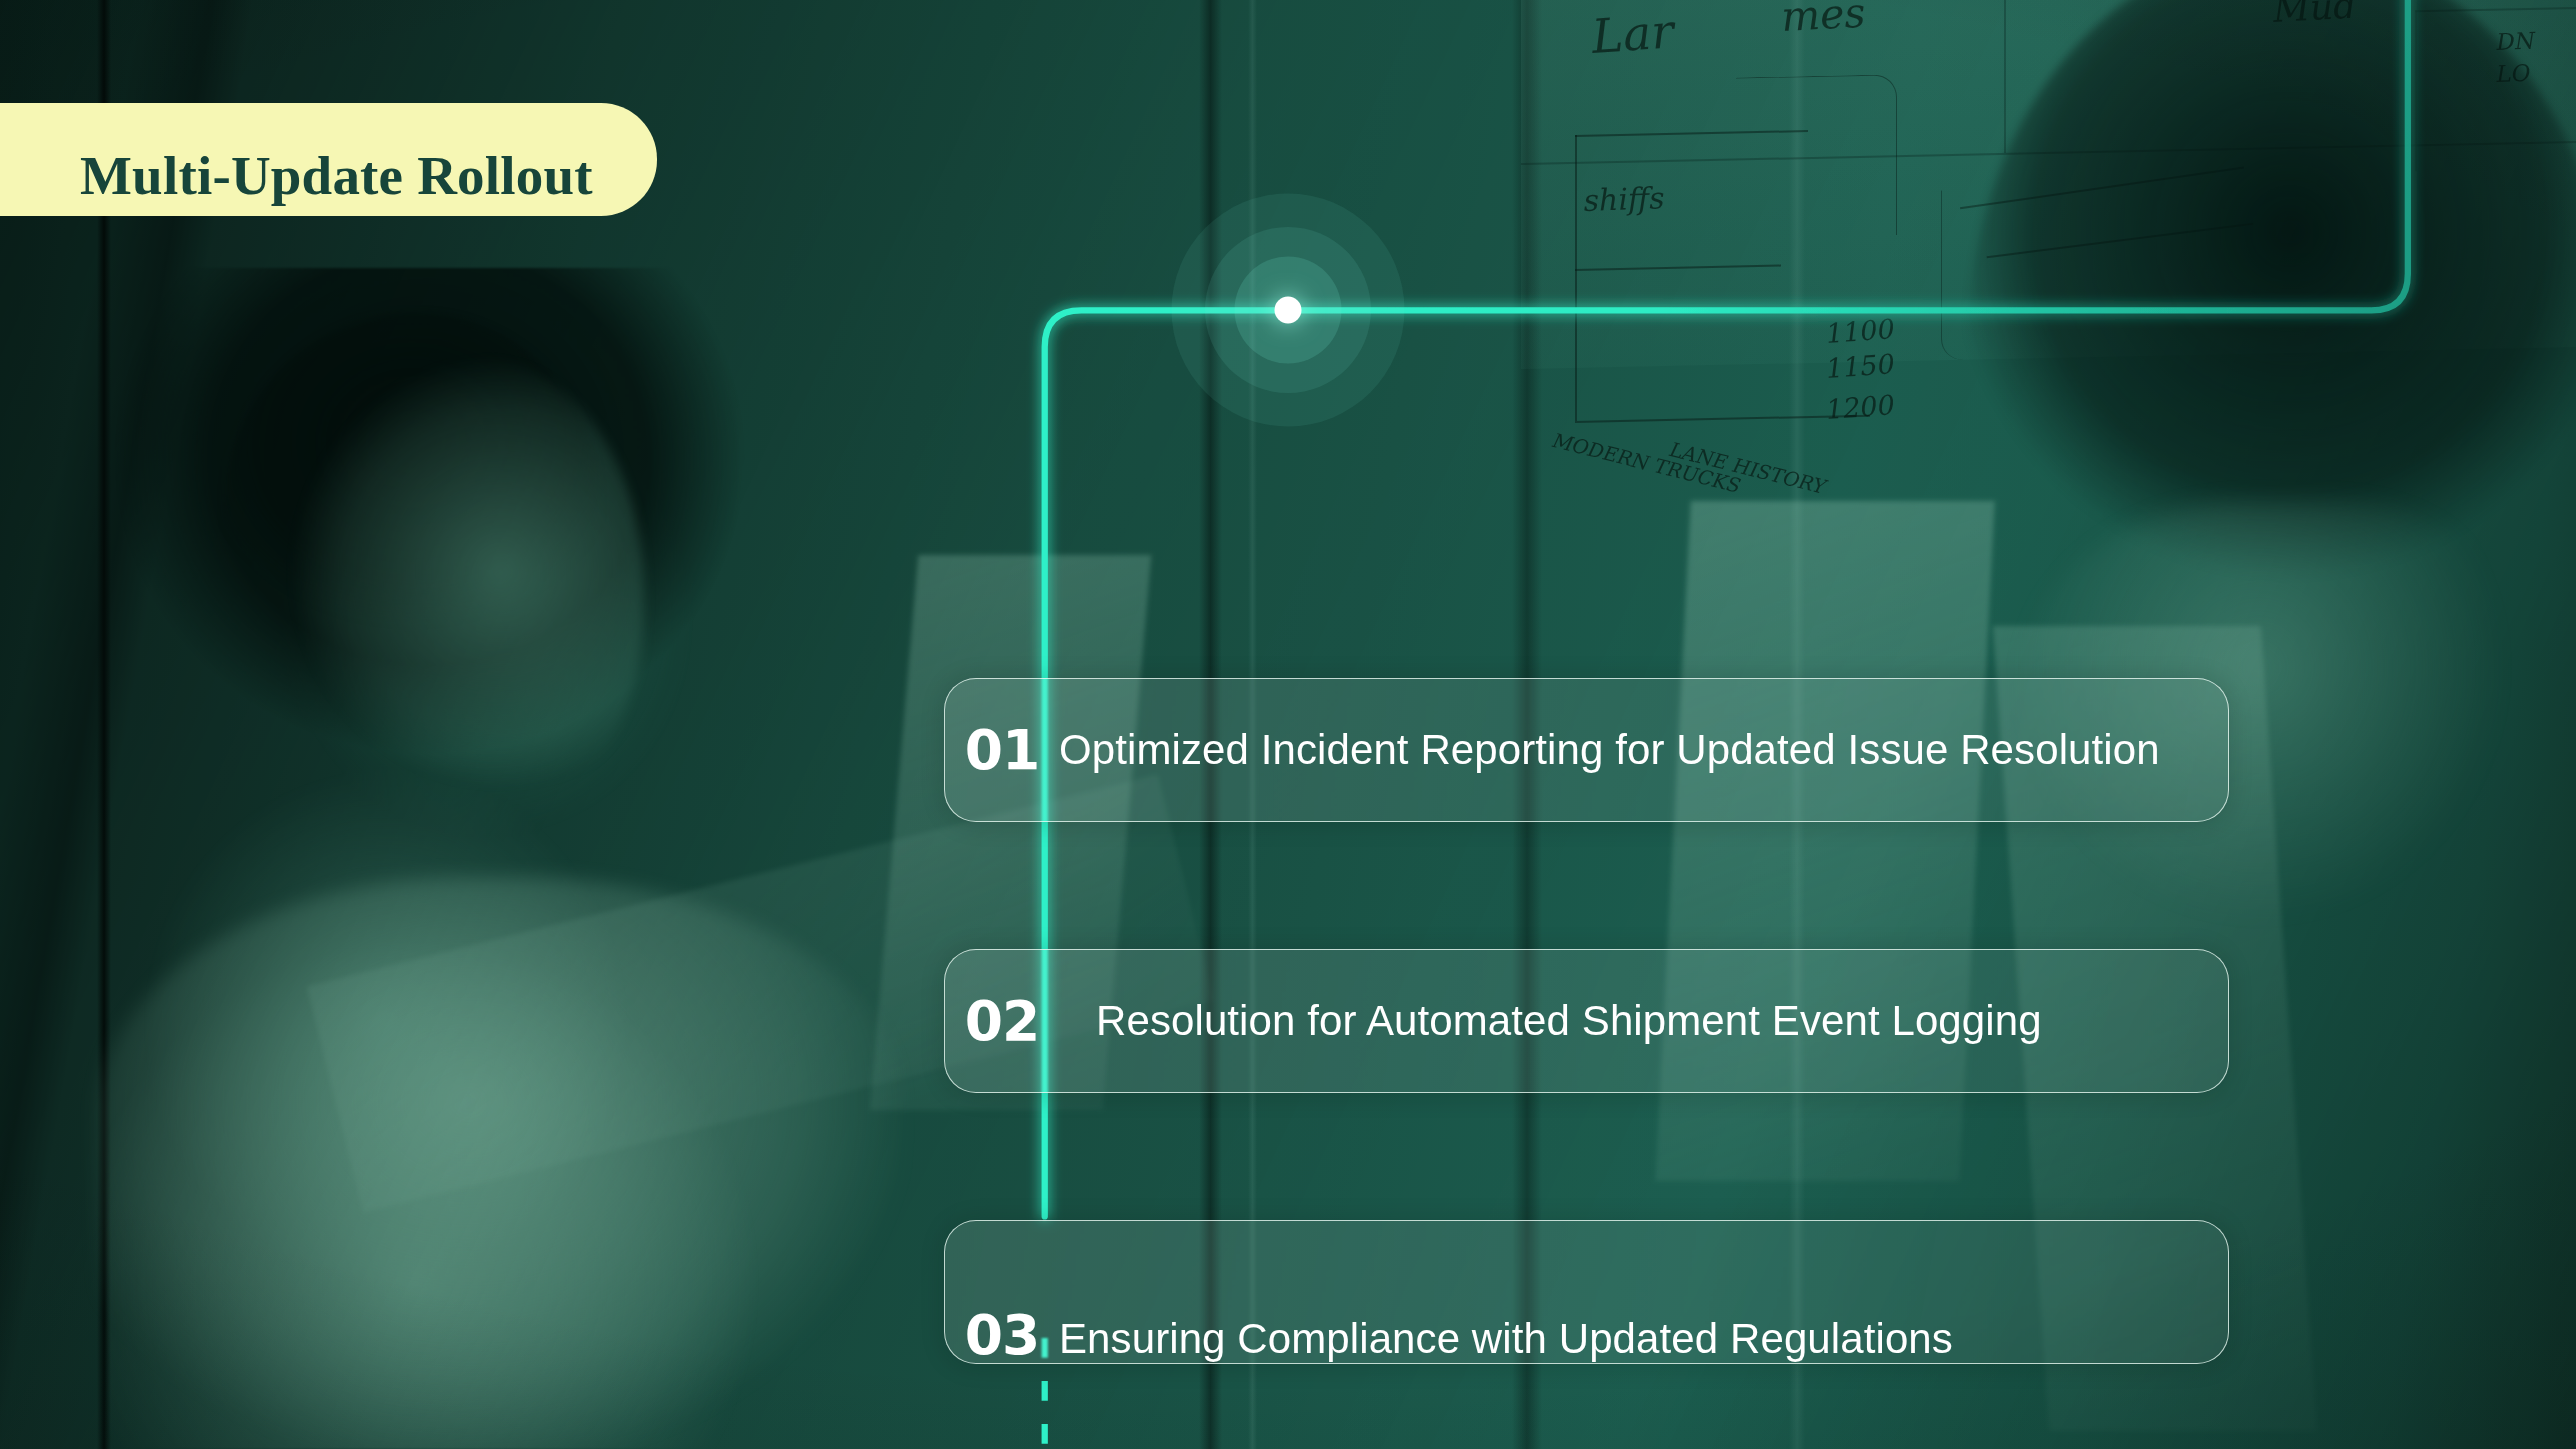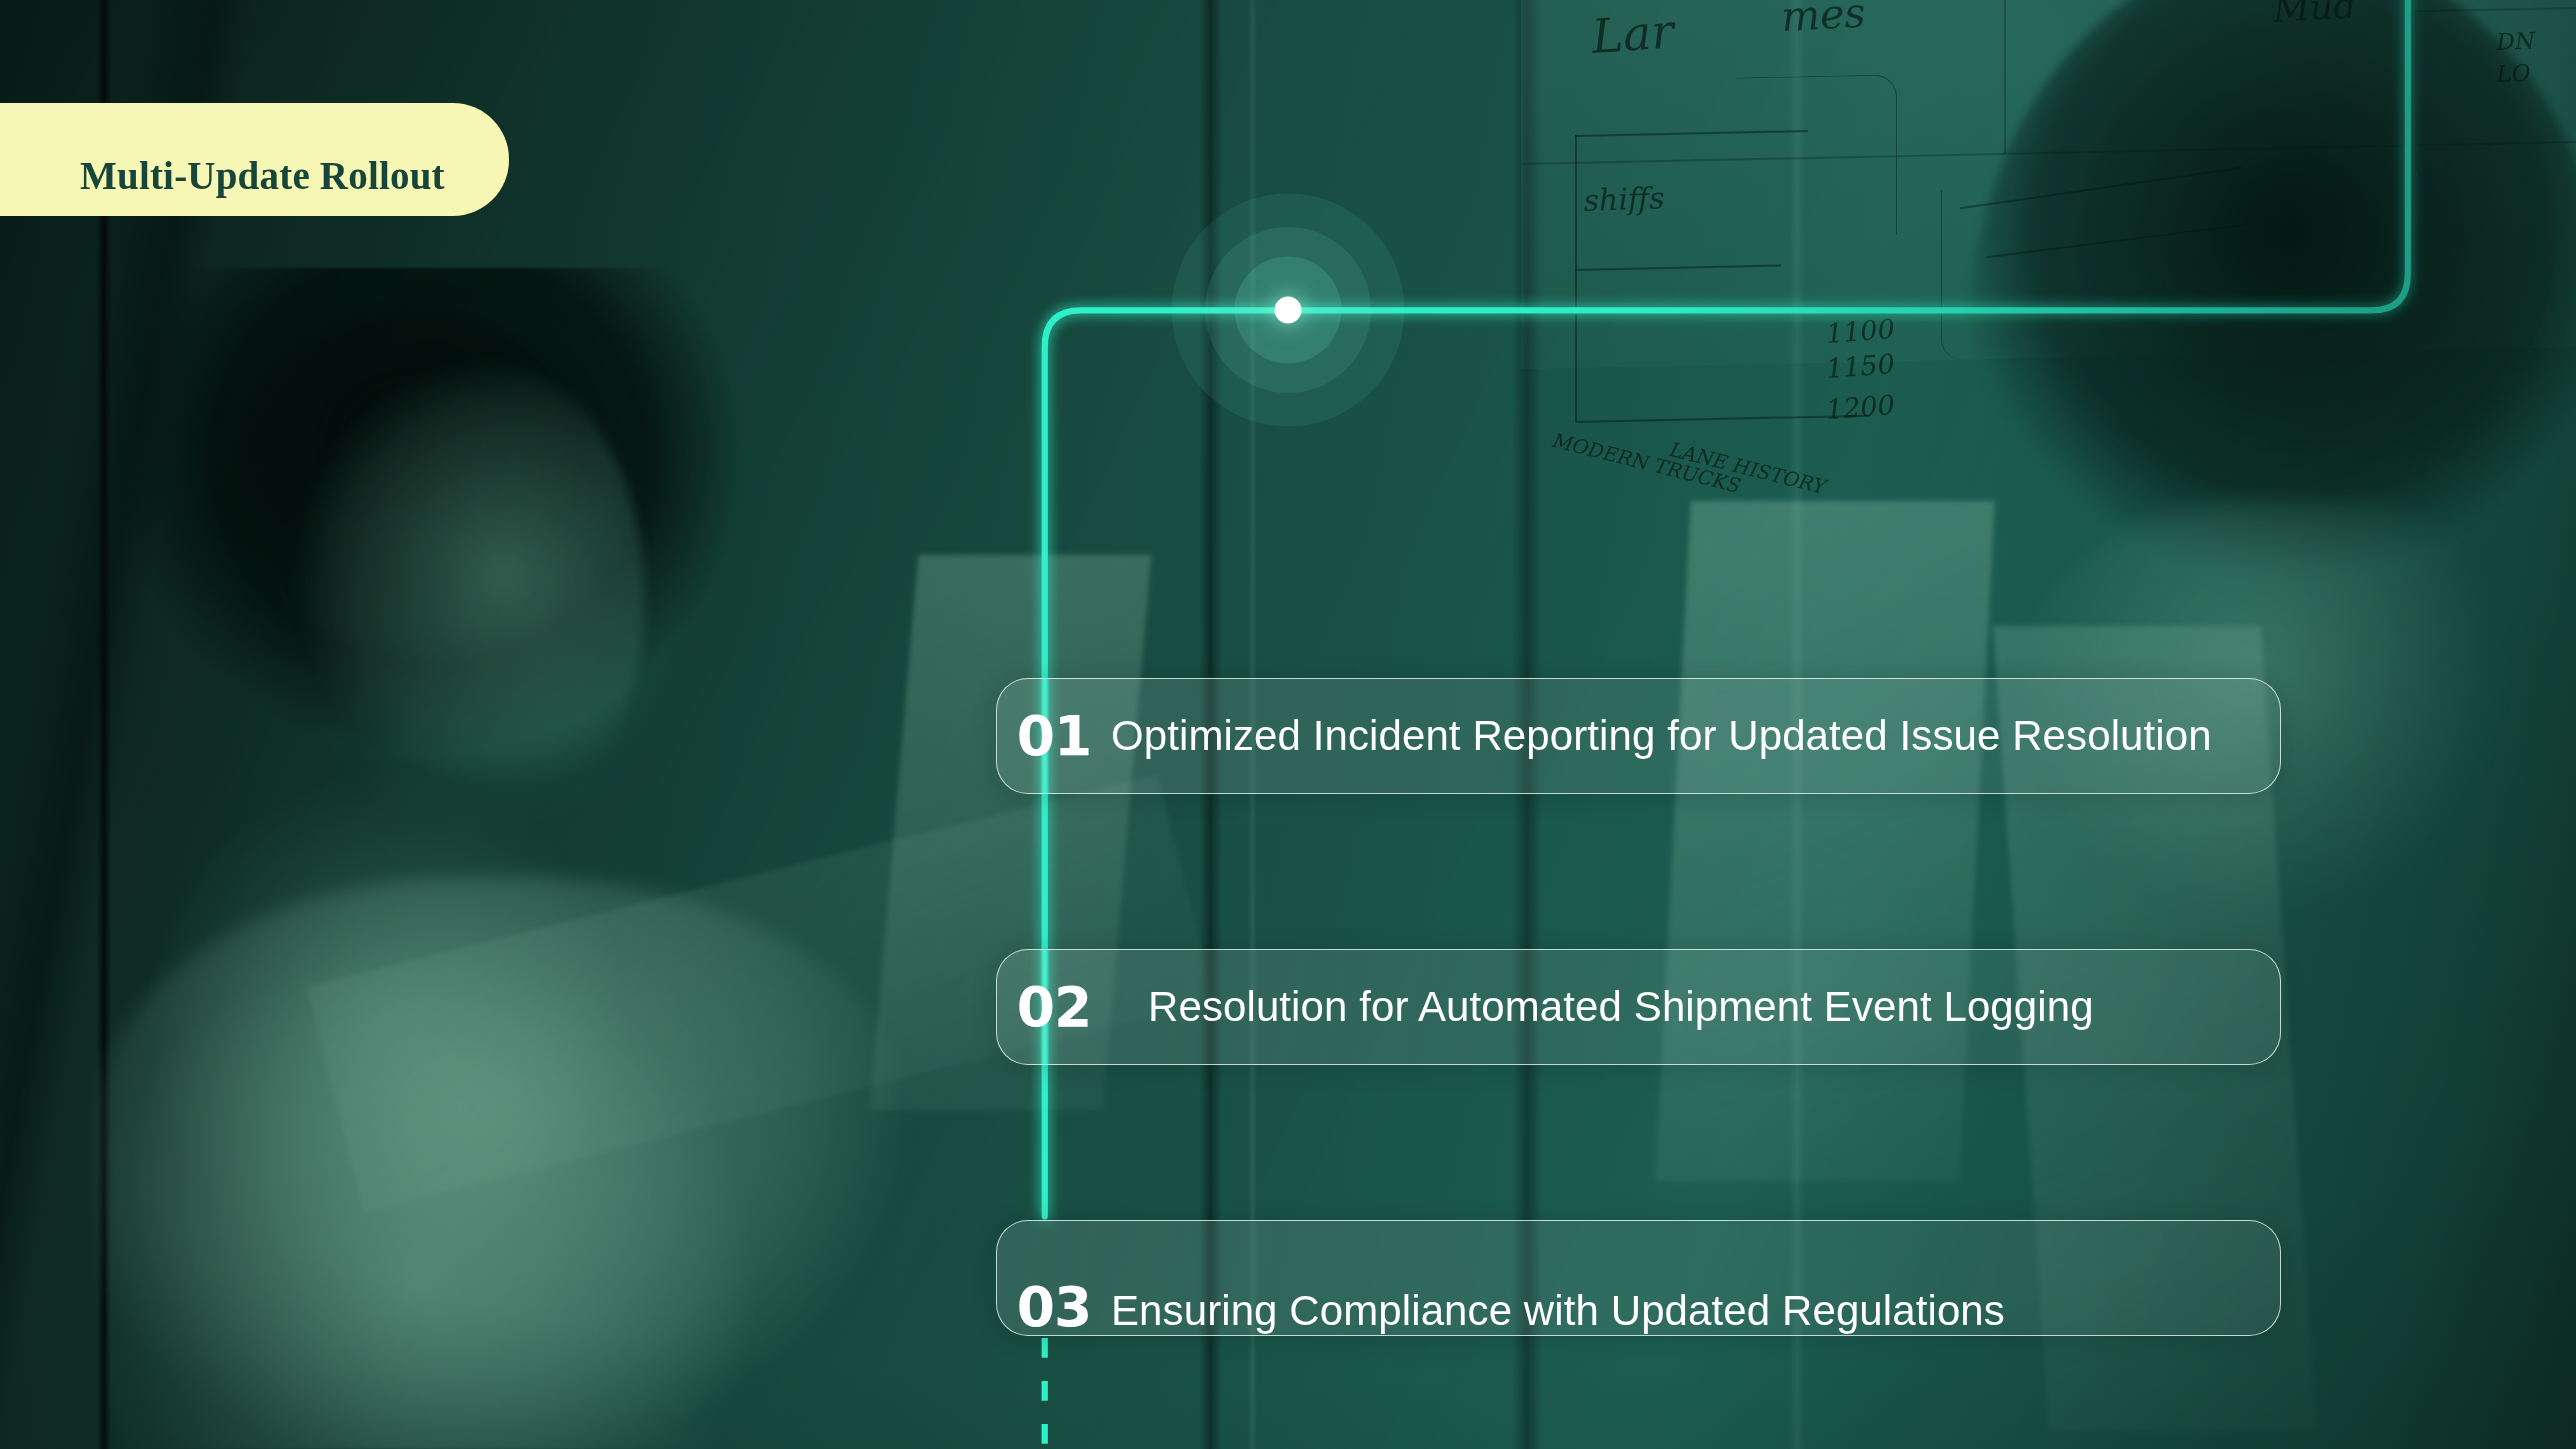--- a/index.html
+++ b/index.html
@@ -135,33 +135,33 @@
     position:absolute; left:-54px; top:103px;
     height:113px;
     padding:0 64px 0 134px;
     display:flex; align-items:center;
     background:#F6F7B4;
     border-radius:0 56px 56px 0;
   }
   .title-pill .title-text {
     font-family:"Liberation Serif", "DejaVu Serif", serif;
     font-weight:700;
-    font-size:39px;
+    font-size:55px;
     letter-spacing:0.2px;
     color:#17453A;
     white-space:nowrap;
     margin-top:31px;
   }
 
   
   .card {
     position:absolute;
-    left:996px;
+    left:944px;
     width:1285px;
-    height:116px;
+    height:144px;
     display:flex; align-items:center;
     border:1.4px solid rgba(238,252,246,.78);
     border-radius:32px;
     background:linear-gradient(100deg, rgba(225,255,244,.13) 0%, rgba(225,255,244,.10) 45%, rgba(225,255,244,.07) 100%);
     backdrop-filter:blur(0.9px);
     box-shadow:0 1.8px 23px rgba(2,24,19,.18);
   }
   .card .num {
     width:114px;
     flex:0 0 114px;

